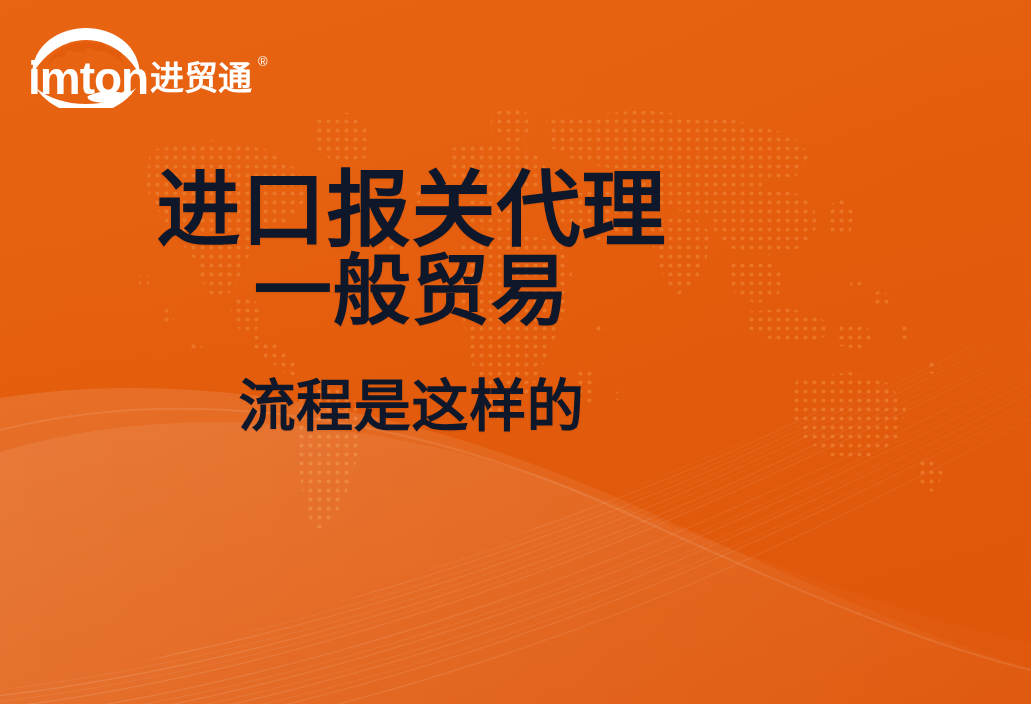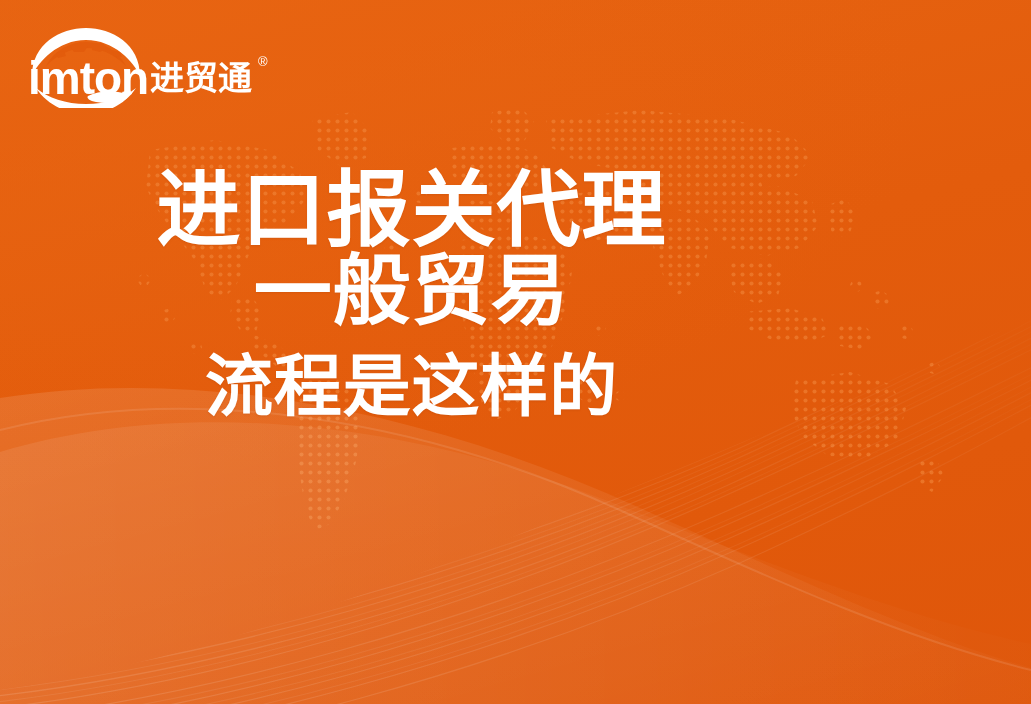--- a/index.html
+++ b/index.html
@@ -58,32 +58,32 @@
   }
   .logo svg { display: block; }
 
   
   .headline {
     position: absolute;
     left: 0;
     top: 168px;
     width: 823px;
     text-align: center;
-    color: #ffffff;
+    color: #0f172a;
   }
   .hl-line {
     font-weight: 700;
     letter-spacing: 0.012em;
     line-height: 1.0;
     white-space: nowrap;
     text-shadow: 0 1px 2px rgba(150, 55, 5, 0.18);
   }
   .hl-1 { font-size: 84px; }
   .hl-2 { font-size: 78px; }
-  .hl-3 { font-size: 68px; margin-top: 22px; }
+  .hl-3 { font-size: 57px; margin-top: 48px; }
 </style>
 </head>
 <body>
 
 <div class="poster">
 
   <div class="bg-base"></div>
 
   <svg class="dotmap" viewBox="0 0 1031 704" aria-hidden="true">
     <defs>

